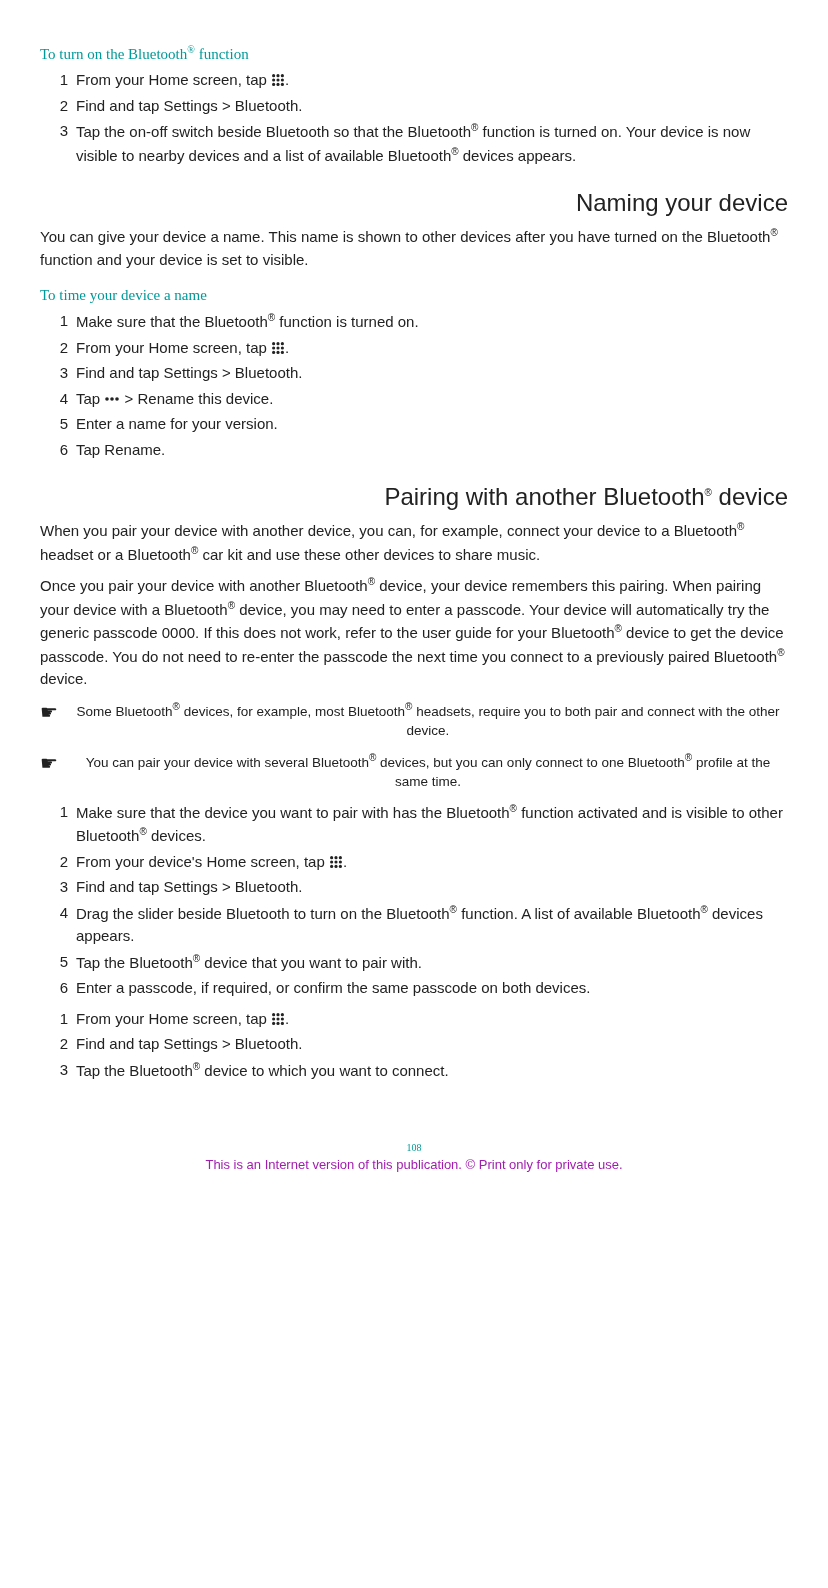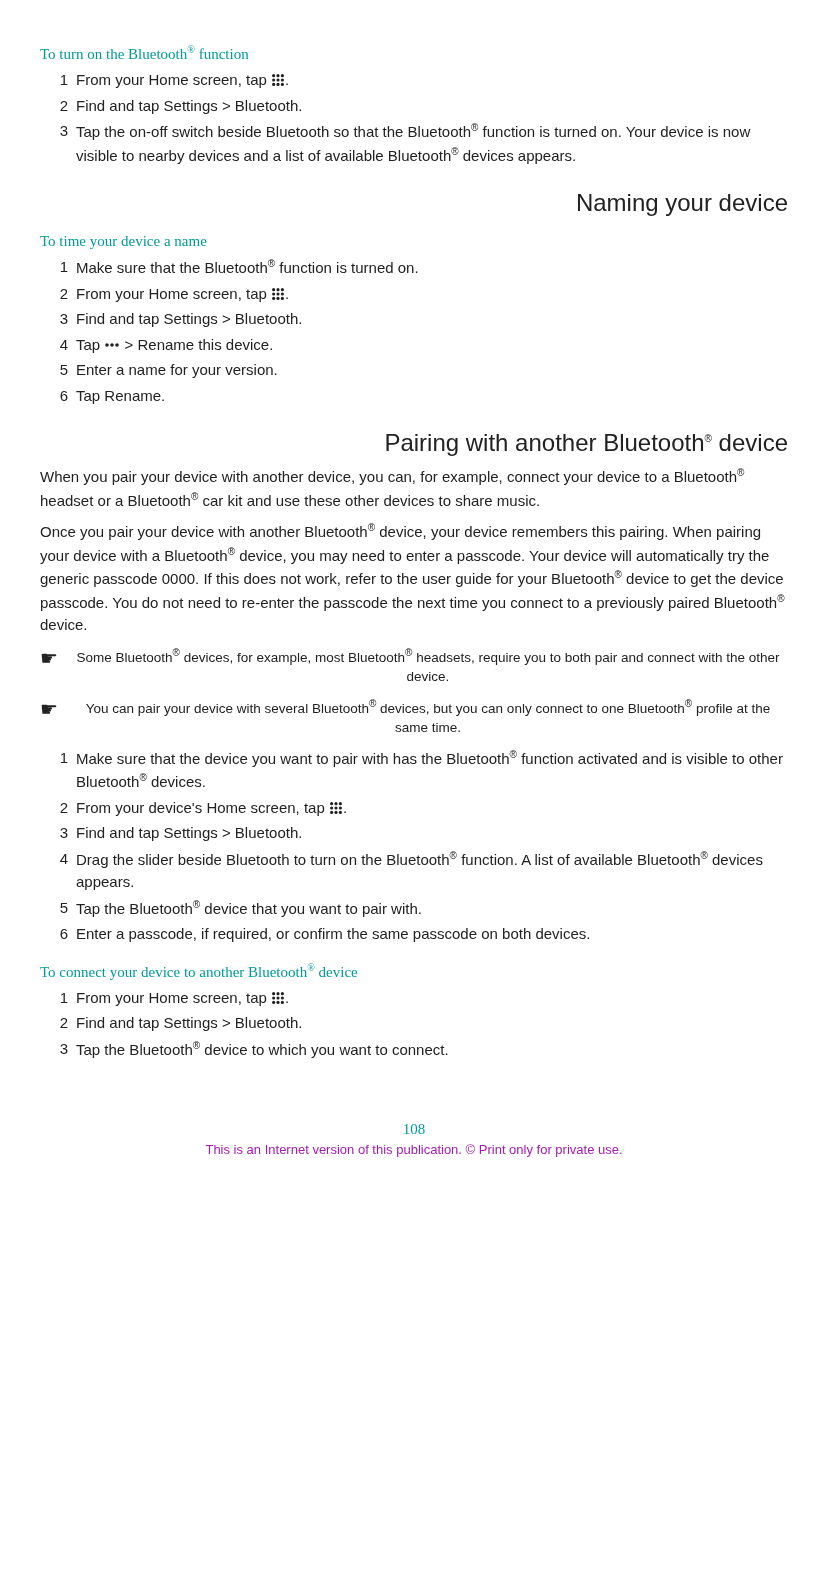--- a/index.html
+++ b/index.html
@@ -78,21 +78,21 @@
     }
     sup { font-size: 10px; }
     .page-footer {
       text-align: center;
       margin-top: 60px;
       font-size: 13px;
       color: #222;
     }
     .page-number {
       color: #009999;
-      font-size: 15px;
+      font-size: 10px;
       margin-bottom: 4px;
     }
     .footer-note {
       font-size: 13px;
       color: #a21caf;
     }
     .apps-icon {
       display: inline-block;
       width: 14px;
       height: 14px;
@@ -144,20 +144,23 @@
       <span class="step-num">3</span>
       <span class="step-content">
         Tap the on-off switch beside <span class="bold">Bluetooth</span> so that the Bluetooth<sup>®</sup> function is turned on. Your device is now visible to nearby devices and a list of available Bluetooth<sup>®</sup> devices appears.
       </span>
     </li>
   </ol>
 </div>
 
 <div>
   <h2 class="section-heading">Naming your device</h2>
+  <p class="body-text">
+    You can give your device a name. This name is shown to other devices after you have turned on the Bluetooth<sup>®</sup> function and your device is set to visible.
+  </p>
 
   <p class="sub-heading teal">To time your device a name</p>
   <ol class="step-list">
     <li>
       <span class="step-num">1</span>
       <span class="step-content">
         Make sure that the Bluetooth<sup>®</sup> function is turned on.
       </span>
     </li>
     <li>
@@ -272,21 +275,20 @@
       </span>
     </li>
     <li>
       <span class="step-num">6</span>
       <span class="step-content">
         Enter a passcode, if required, or confirm the same passcode on both devices.
       </span>
     </li>
   </ol>
 
-  <p class="sub-heading teal">To connect your device to another Bluetooth<sup>®</sup> device</p>
   <ol class="step-list">
     <li>
       <span class="step-num">1</span>
       <span class="step-content">
         From your Home screen, tap
         <svg class="apps-icon" viewBox="0 0 16 16" xmlns="http://www.w3.org/2000/svg">
           <circle cx="3" cy="3" r="1.8" fill="#222"></circle>
           <circle cx="8" cy="3" r="1.8" fill="#222"></circle>
           <circle cx="13" cy="3" r="1.8" fill="#222"></circle>
           <circle cx="3" cy="8" r="1.8" fill="#222"></circle>

